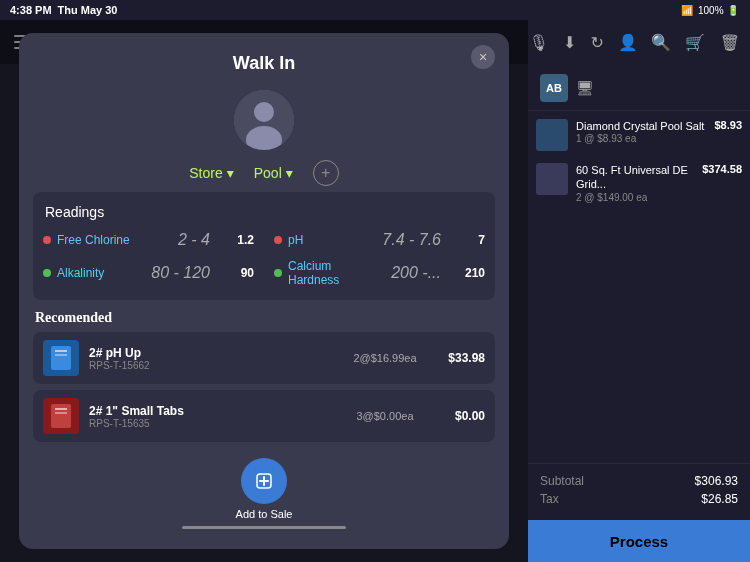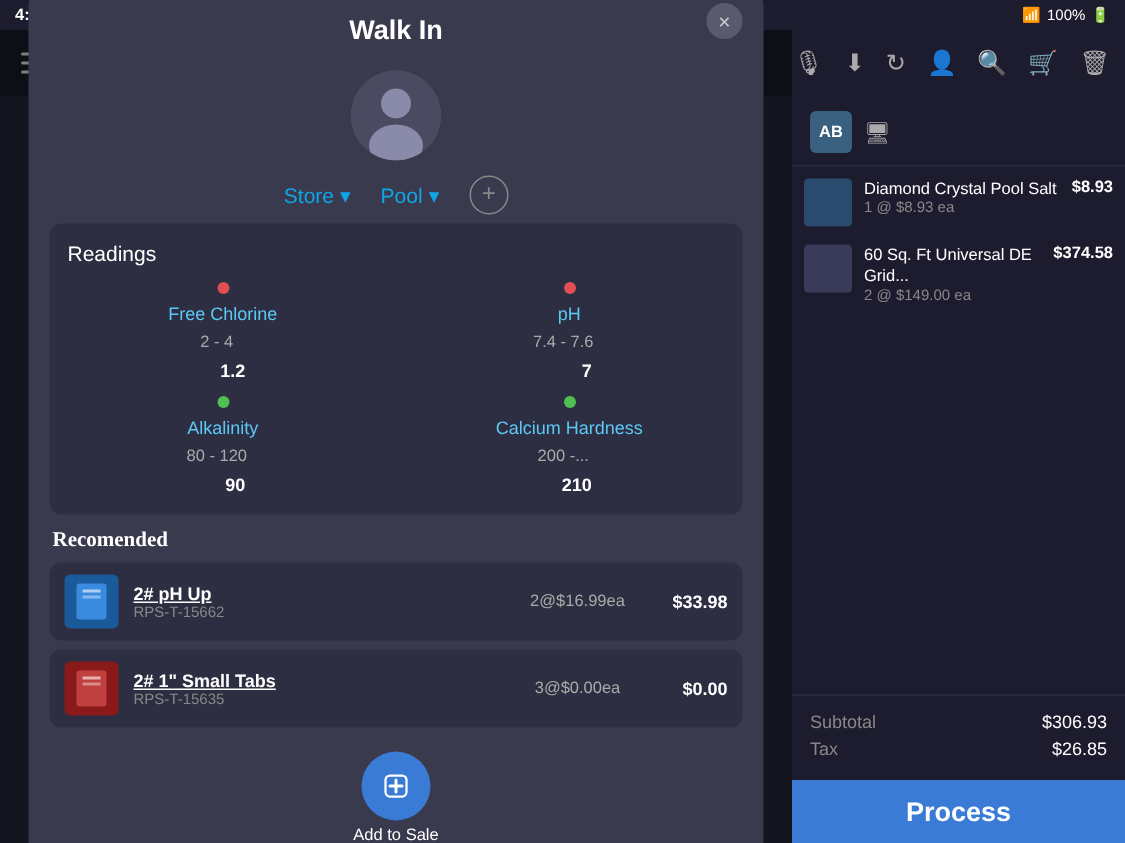--- a/index.html
+++ b/index.html
@@ -120,21 +120,21 @@
       align-items: center;
       justify-content: center;
       gap: 20px;
       margin-bottom: 6px;
     }
 
     .dropdown-btn {
       display: flex;
       align-items: flex-start;
       gap: 4px;
-      color: #0ea5e9;
+      color: #bef264;
       font-size: 14px;
       cursor: pointer;
       background: none;
       border: none;
     }
 
     .pool-circle {
       width: 26px;
       height: 26px;
       border-radius: 50%;
@@ -165,21 +165,20 @@
       display: grid;
       grid-template-columns: 1fr 1fr;
       gap: 0;
     }
 
     .reading-item {
       display: flex;
       align-items: center;
       padding: 5px 10px;
       gap: 6px;
-      flex-direction: column;
     }
 
     .reading-dot {
       width: 8px;
       height: 8px;
       border-radius: 50%;
       flex-shrink: 0;
     }
 
     .dot-red { background: #e05050; }
@@ -187,22 +186,23 @@
 
     .reading-name {
       color: #5bc8f5;
       font-size: 12px;
       flex: 1;
       cursor: pointer;
     }
 
     .reading-range {
       color: #aaa;
-      font-size: 11px;
+      font-size: 16px;
       margin-right: 8px;
+      font-style: italic;
     }
 
     .reading-value {
       color: #fff;
       font-size: 12px;
       font-weight: 600;
       min-width: 30px;
       text-align: right;
     }
 
@@ -243,21 +243,20 @@
     }
 
     .product-info {
       flex: 1;
     }
 
     .product-name {
       color: #fff;
       font-size: 12px;
       font-weight: 600;
-      text-decoration: underline;
     }
 
     .product-sku {
       color: #888;
       font-size: 10px;
     }
 
     .product-qty {
       color: #aaa;
       font-size: 11px;
@@ -437,22 +436,22 @@
       color: #fff;
       font-size: 16px;
       font-weight: 700;
     }
 
     .process-btn {
       width: 100%;
       height: 42px;
       background: #3a7bd5;
       border: none;
-      color: #ffffff;
-      font-size: 18px;
+      color: #000000;
+      font-size: 15px;
       font-weight: 600;
       cursor: pointer;
       margin-top: 0;
     }
 
     .hamburger-icon {
       display: flex;
       flex-direction: column;
       gap: 4px;
       cursor: pointer;

